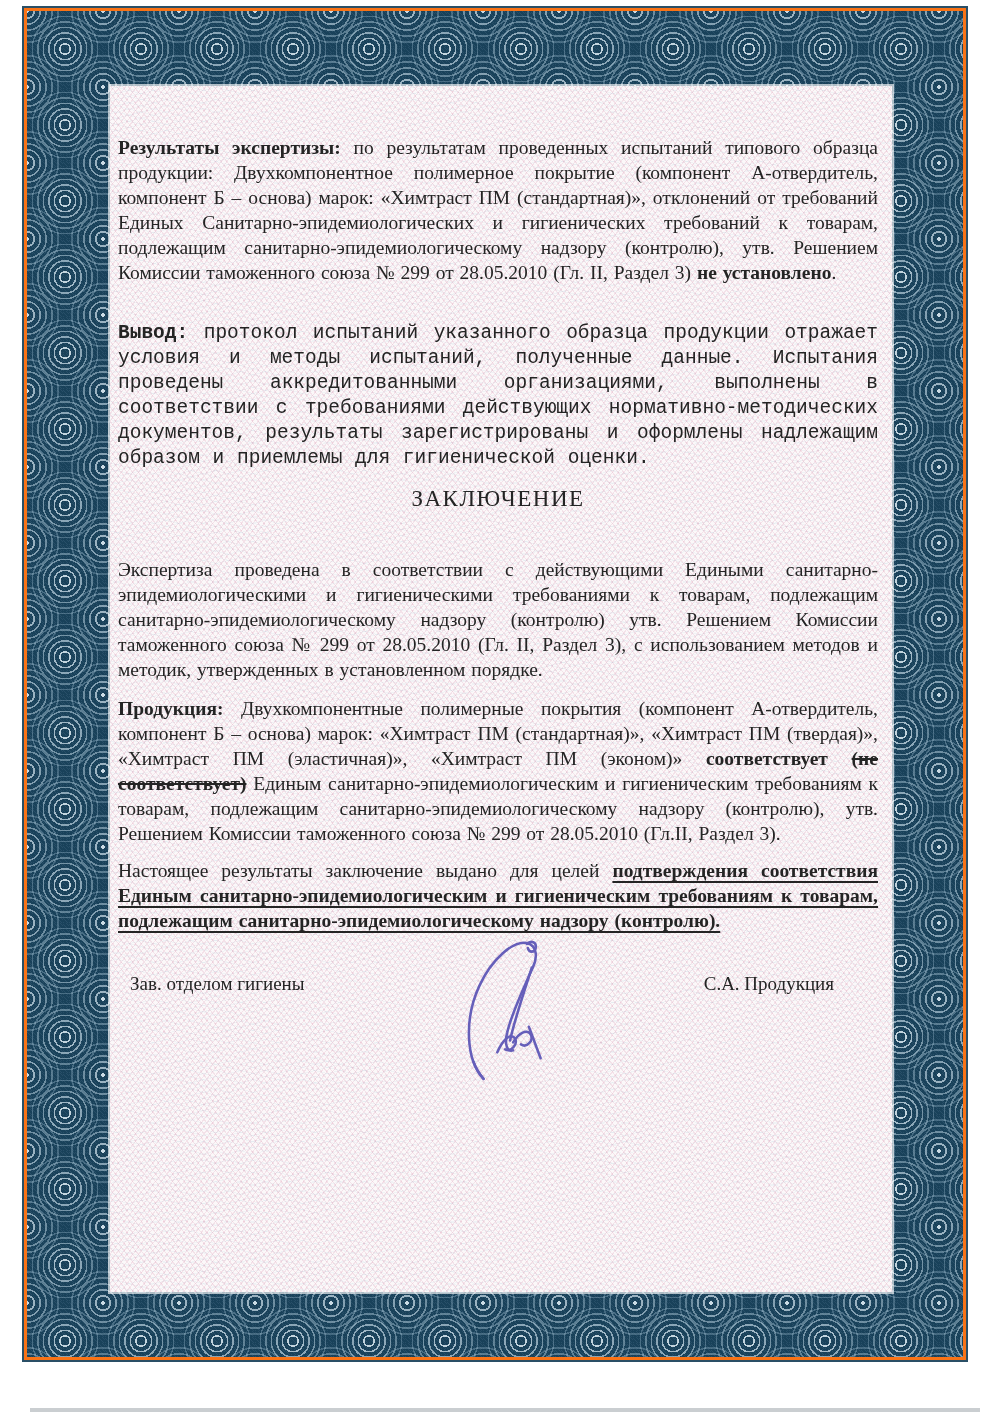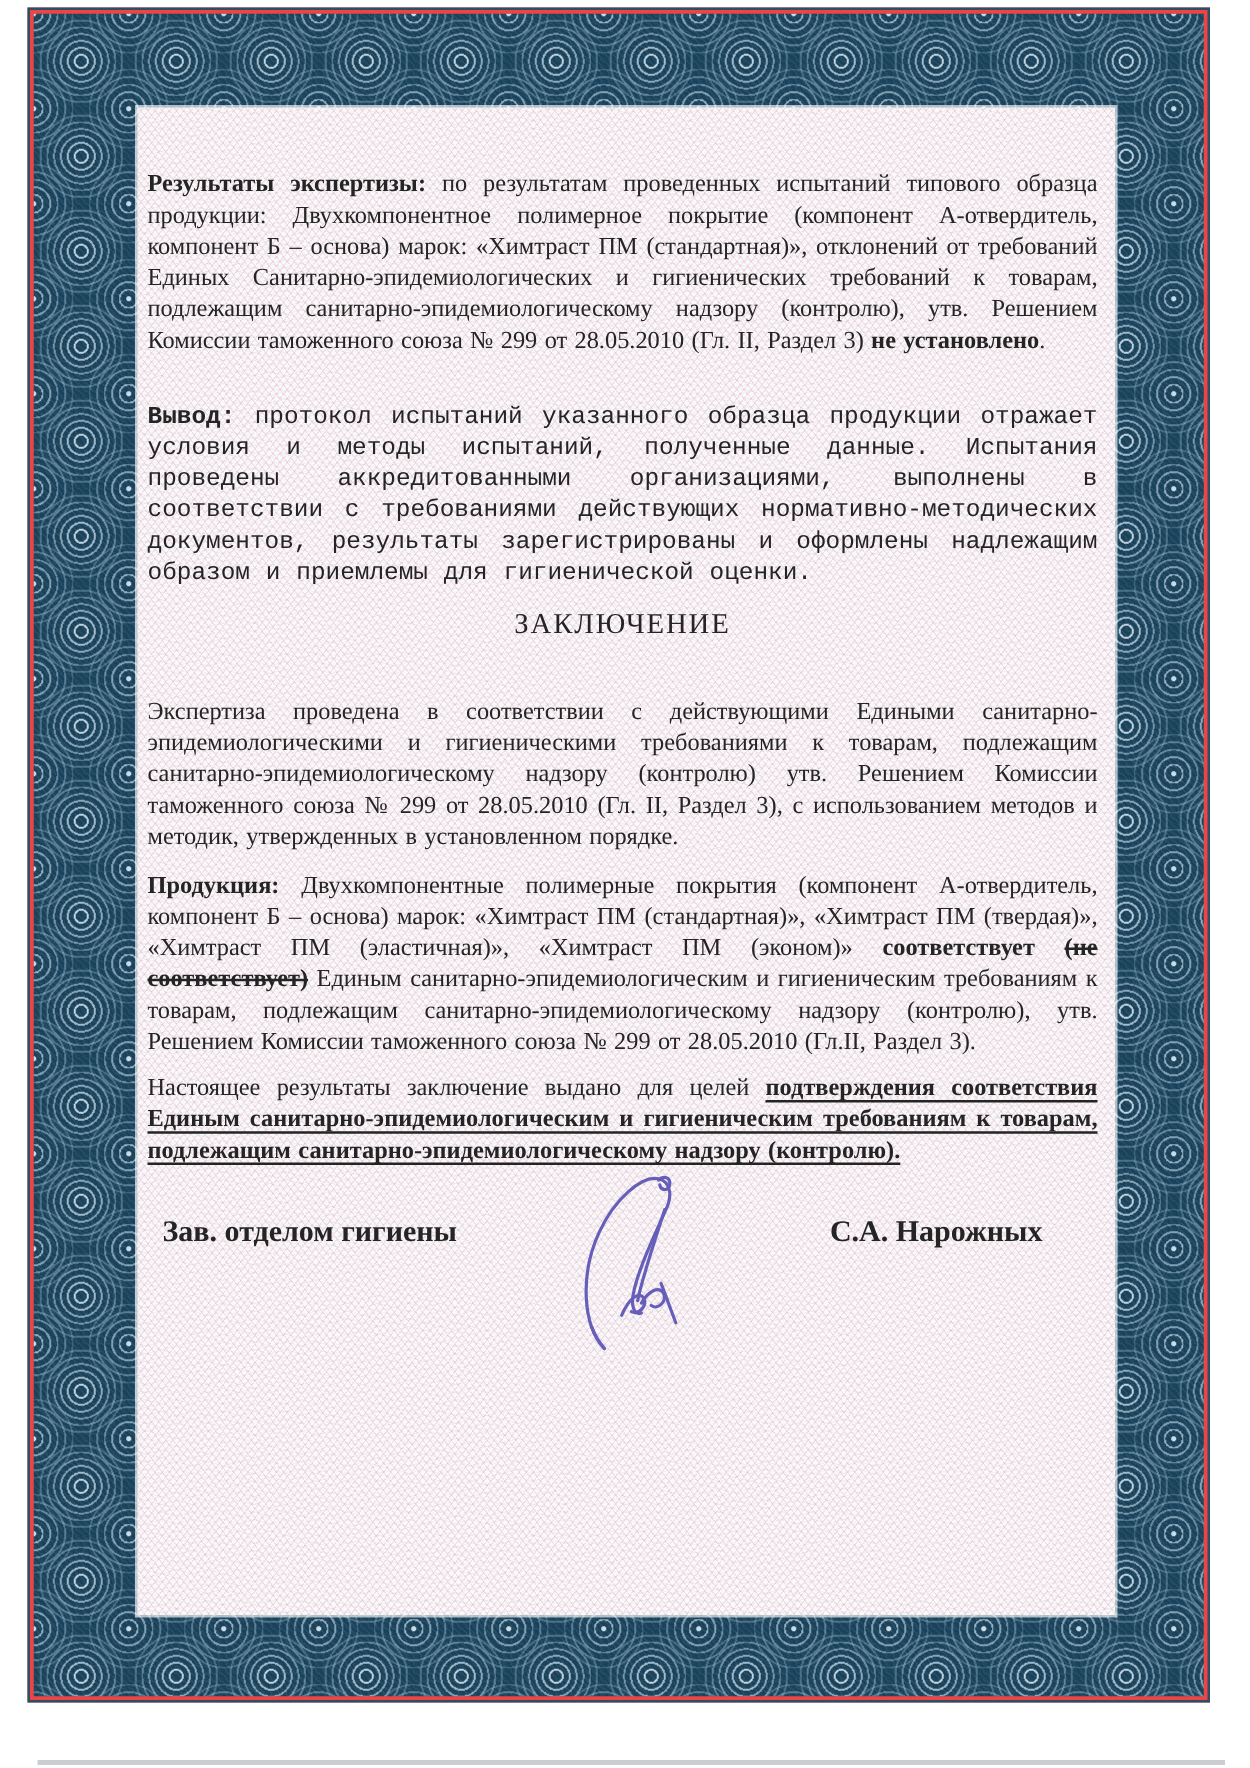--- a/index.html
+++ b/index.html
@@ -9,21 +9,21 @@
     font-family:"Liberation Serif", serif;
     position:relative;
     overflow:hidden;
   }
   
   .certificate {
     position:absolute;
     left:22px; top:6px;
     width:946px; height:1356px;
     border:2px solid #2a4f66;
-    background:#ef4444;
+    background:#f97316;
     padding:3px;
   }
   
   .band {
     position:absolute;
     left:3px; top:3px; right:3px; bottom:3px;
     background-color:#1b455f;
     background-image:
       radial-gradient(circle,
         rgba(222,236,244,0) 0 4.5px,
@@ -102,23 +102,22 @@
     text-decoration-thickness:2px;
     text-underline-offset:4px;
   }
   
   .sig-row {
     margin-top:40px;
     display:flex;
     justify-content:space-between;
     align-items:flex-start;
     padding:0 44px 0 12px;
-    font-size:24px;
+    font-size:19px;
     position:relative;
-    font-weight:bold;
   }
   .signature-wrap {
     position:absolute;
     left:336px; top:-40px;
     width:128px; height:150px;
     pointer-events:none;
   }
   .signature-wrap svg { width:100%; height:100%; }
   
   .scan-edge {
@@ -159,19 +158,19 @@
             <path d="M74 10 C78 6 84 8 83 14 C82 19 76 19 75 14"></path>
             <path d="M79 34 C70 62 60 92 57 108"></path>
             <path d="M44 120 C50 106 58 100 62 106 C65 112 58 120 52 117"></path>
             <path d="M60 110 C66 100 74 96 78 102 C81 108 74 116 68 112"></path>
             <path d="M76 94 C80 104 84 116 88 126"></path>
             <path d="M30 147 C26 142 22 136 20 130"></path>
           </g>
         </svg>
       </div>
 
-      <span>С.А. Нарожных</span>
+      <span>С.А. Продукция</span>
     </div>
 
   </div>
 </div>
 
 <div class="scan-edge"></div>
 
 </body></html>

